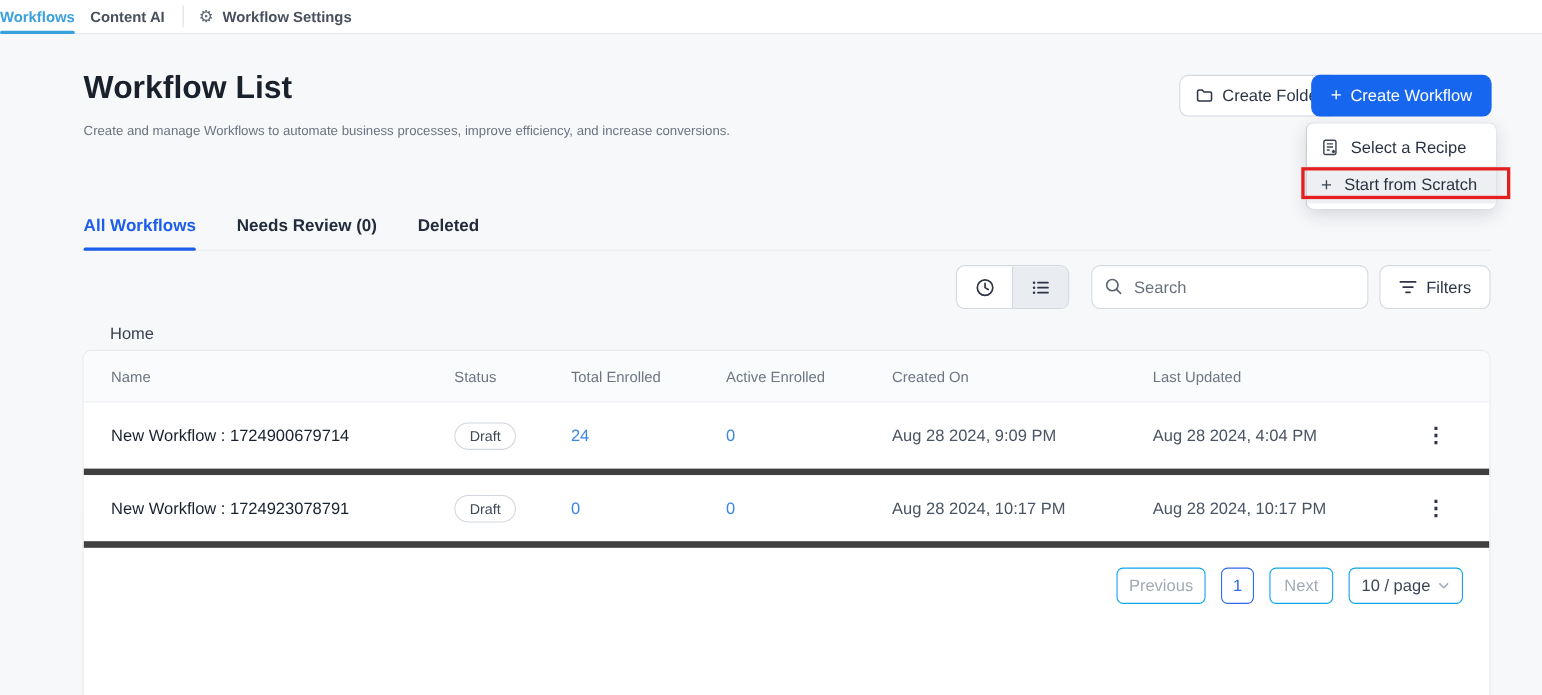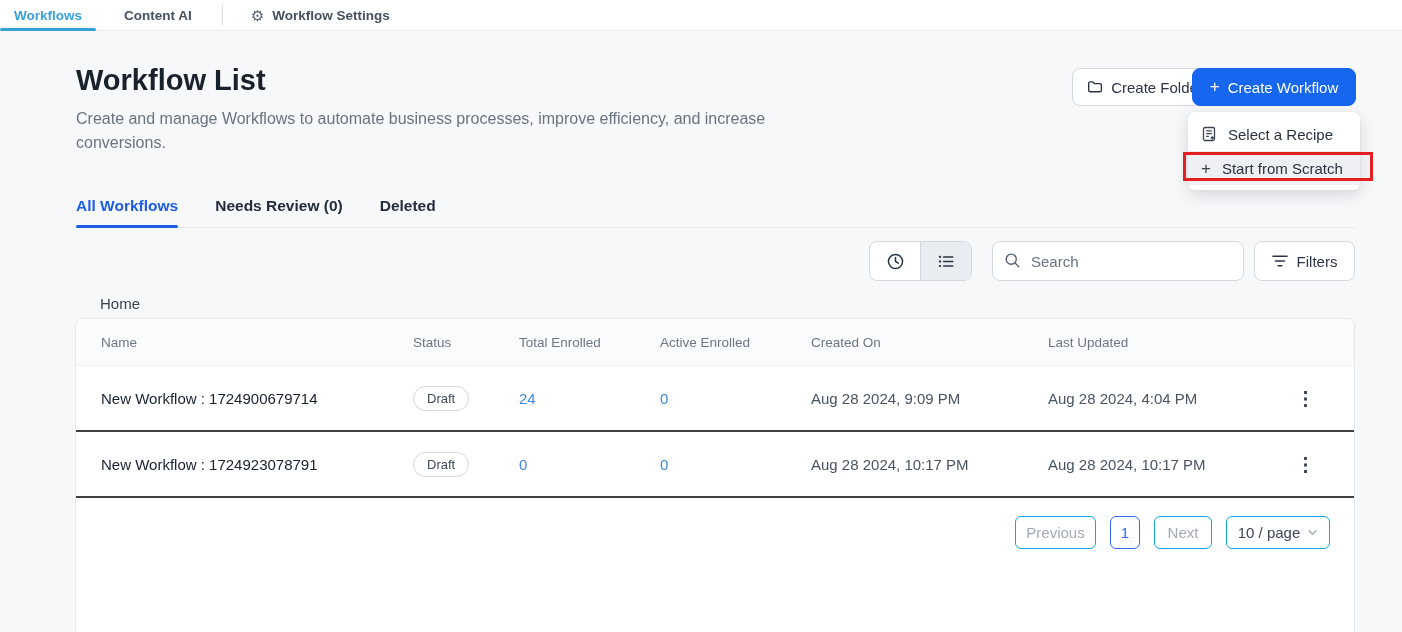--- a/index.html
+++ b/index.html
@@ -11,35 +11,35 @@
   }
 
   
   .topnav {
     position:absolute; top:0; left:0; width:100%; height:31px;
     background:#fff; border-bottom:1px solid #e8eaee;
     display:flex; align-items:center; z-index:5;
   }
   .nav-item {
     position:relative; height:100%; display:flex; align-items:center;
-    padding:0 14px; font-size:13.5px; font-weight:700; color:#47505c; cursor:pointer;
+    padding:0 0; font-size:13.5px; font-weight:700; color:#47505c; cursor:pointer;
   }
   .nav-item + .nav-item { margin-left:14px; }
   .nav-item.active { color:#38a0db; }
   .nav-item.active::after {
     content:""; position:absolute; left:0; right:0; bottom:-1px; height:3px;
     background:#38a0db; border-radius:2px;
   }
   .nav-divider { width:1px; height:20px; background:#d8dce2; margin:0 14px 0 16px; }
   .nav-settings { display:flex; align-items:center; gap:8px; }
   .gear-glyph { font-size:15px; font-weight:400; color:#5a6472; line-height:1; }
 
   
   .page-title { position:absolute; left:76px; top:64px; font-size:29px; font-weight:600; color:#19212c; }
-  .page-sub   { position:absolute; left:76px; top:107px; width:736px; font-size:16px; line-height:24px; color:#6a7380; }
+  .page-sub   { position:absolute; left:76px; top:107px; width:736px; font-size:12px; line-height:24px; color:#6a7380; }
 
   .btn {
     display:flex; align-items:center; justify-content:center;
     border-radius:8px; font-size:15px; cursor:pointer; gap:8px;
   }
   .btn-create-folder {
     position:absolute; left:1072px; top:68px; width:146px; height:38px;
     background:#fff; border:1px solid #d4d9e0; color:#2c3545; font-weight:500;
   }
   .btn-create-workflow {
@@ -95,21 +95,21 @@
   .card {
     position:absolute; left:75px; top:318px; width:1280px; height:324px;
     background:#fff; border:1px solid #e7e9ee; border-radius:8px; overflow:hidden;
   }
   .grid {
     display:grid; align-items:center; padding-left:25px;
     grid-template-columns:312px 106px 141px 151px 237px 248px 1fr;
   }
   .thead { height:47px; background:#fafbfd; border-bottom:1px solid #eceef2; }
   .th { font-size:13.5px; color:#6d7682; }
-  .trow { height:66px; border-bottom:2px solid #404040; background:#fff; }
+  .trow { height:66px; border-bottom:6px solid #404040; background:#fff; }
   .cell-name { font-size:15px; color:#18212f; }
   .badge {
     display:inline-flex; width:fit-content; align-items:center;
     border:1px solid #d2d7de; border-radius:999px; padding:4px 13px;
     font-size:13px; color:#3f4856; background:#fff;
   }
   .link { font-size:15px; color:#3d87e0; cursor:pointer; width:fit-content; }
   .date { font-size:15px; color:#4a5462; }
   .cell-menu { display:flex; justify-content:flex-end; padding-right:44px; }
   .kebab { font-size:19px; font-weight:700; color:#2c3545; cursor:pointer; line-height:1; letter-spacing:0; }

